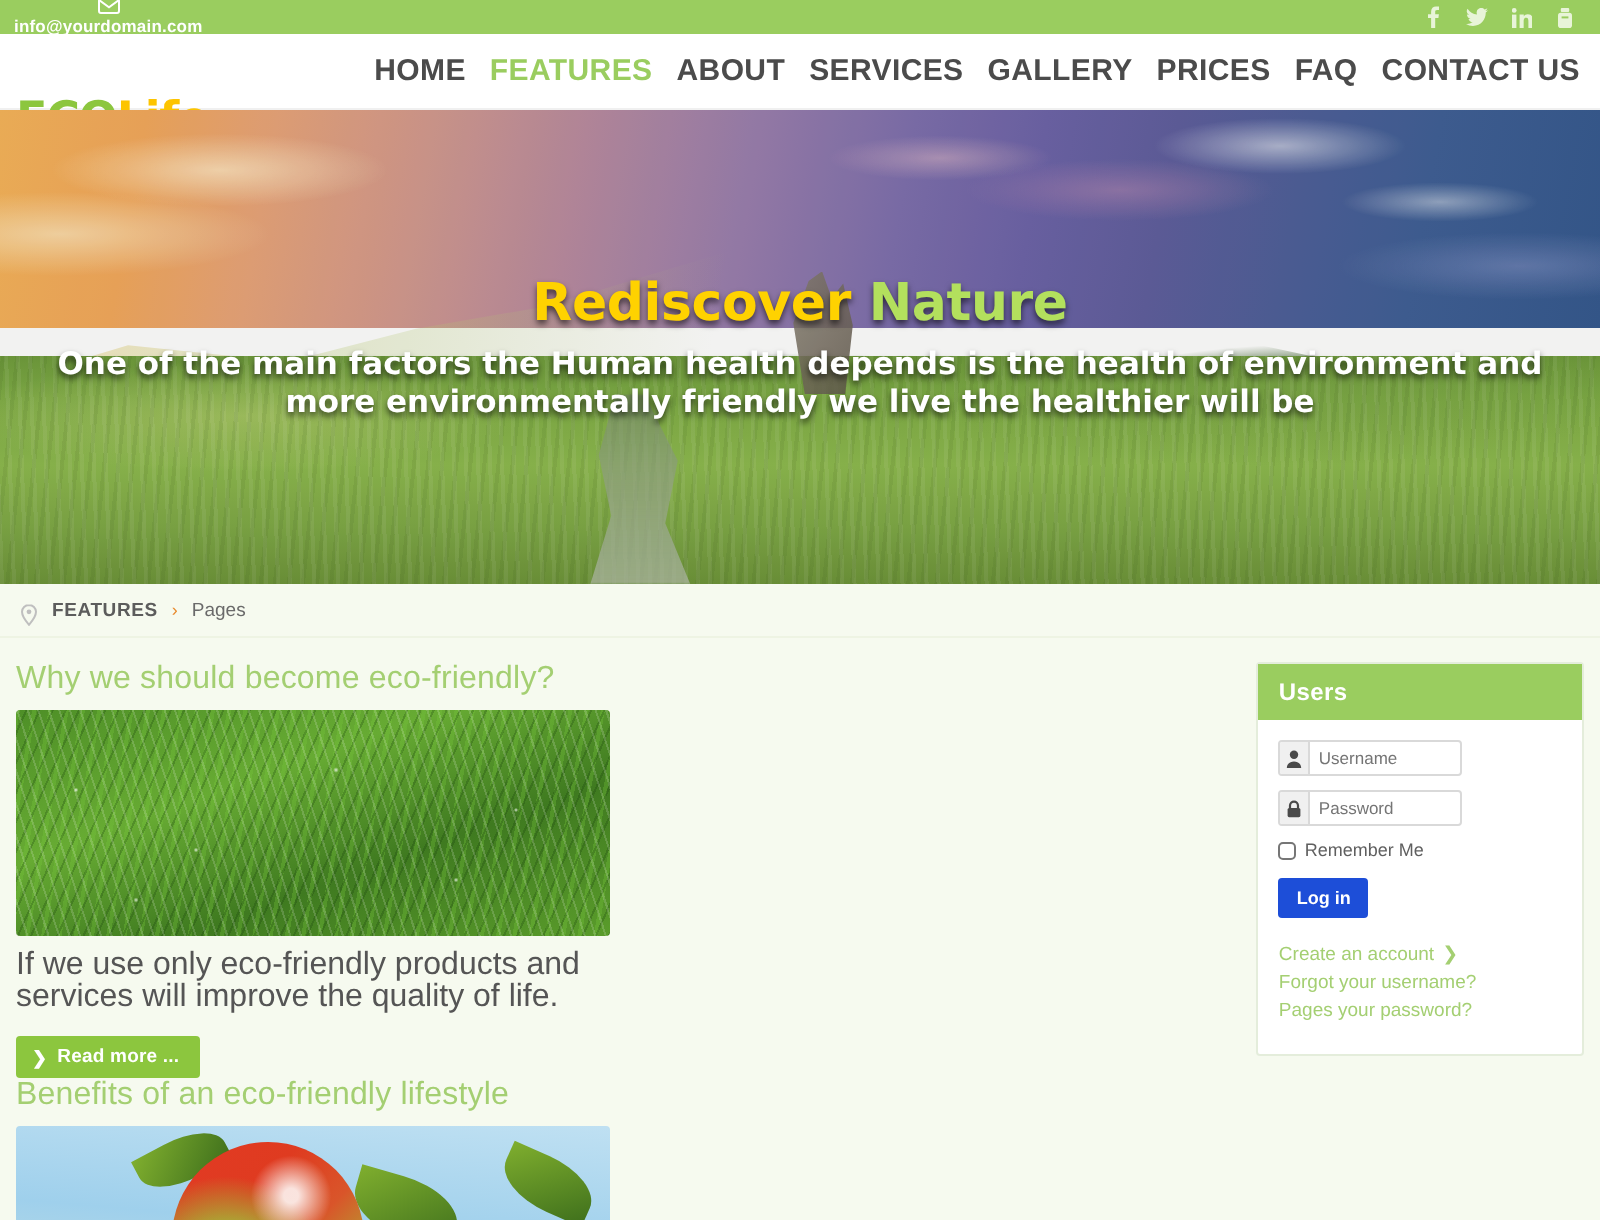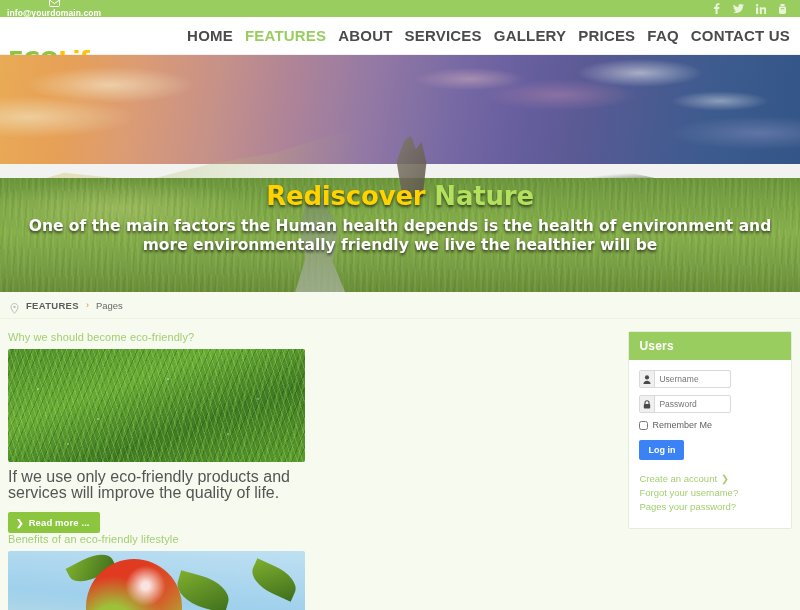--- a/index.html
+++ b/index.html
@@ -121,21 +121,20 @@
     position: absolute; left: 48.5%; top: 34%; width: 6%; height: 26%;
     background: linear-gradient(120deg, #8b8275, #6e6558 60%, #585145);
     clip-path: polygon(30% 100%, 18% 42%, 34% 8%, 48% 0%, 58% 22%, 70% 10%, 80% 44%, 72% 100%);
     opacity: .85;
   }
   .hero-overlay { position: absolute; inset: 0; background: rgba(30,40,20,.06); }
 
   .hero-text {
     position: absolute; left: 0; right: 0; top: 82px;
     text-align: center;
-    margin-top: 44px;
   }
   .hero-title {
     font-family: "DejaVu Sans", sans-serif;
     font-size: 26px; font-weight: bold;
     text-shadow: 0 2px 3px rgba(0,0,0,.6);
     letter-spacing: -0.2px;
   }
   .hero-title .w1 { color: #ffd200; }
   .hero-title .w2 { color: #b3e05d; }
   .hero-sub {
@@ -164,21 +163,21 @@
   .main {
     display: flex;
     background: #f6faef;
     height: 321px;
     padding: 12px 8px 0 8px;
     gap: 10px;
   }
   .content { width: 612px; display: flex; flex-wrap: wrap; gap: 0 17px; }
   .card { width: 297px; }
   .card-title {
-    font-size: 11px; color: #a4cf72; font-weight: normal;
+    font-size: 16px; color: #a4cf72; font-weight: normal;
     margin-bottom: 6px; letter-spacing: .1px;
   }
   .card-img {
     width: 297px; height: 113px; border-radius: 2px; overflow: hidden;
     position: relative;
   }
   
   .img-grass {
     background:
       repeating-linear-gradient(72deg, rgba(255,255,255,.16) 0 1px, transparent 1px 5px),
@@ -264,21 +263,21 @@
   }
   .field input {
     border: none; outline: none; flex: 1; min-width: 0;
     font-size: 8.5px; color: #bdbdbd; padding: 0 4px;
     font-family: "Liberation Sans", sans-serif; background: transparent;
   }
   .remember { display: flex; align-items: center; gap: 4px; margin: 5px 0 9px 0; }
   .remember input { width: 9px; height: 9px; margin: 0; }
   .remember label { font-size: 9px; color: #5f5f5f; }
   .loginbtn {
-    background: #3b82f6; color: #fff; border: none; border-radius: 2px;
+    background: #1d4ed8; color: #fff; border: none; border-radius: 2px;
     font-size: 9px; font-weight: bold; padding: 5px 9px; cursor: pointer;
     font-family: "Liberation Sans", sans-serif;
   }
   .links { margin-top: 12px; }
   .links a {
     display: flex; align-items: center; gap: 4px;
     font-size: 9.5px; color: #a4cf72; text-decoration: none; line-height: 14px;
   }
 </style>
 </head>

